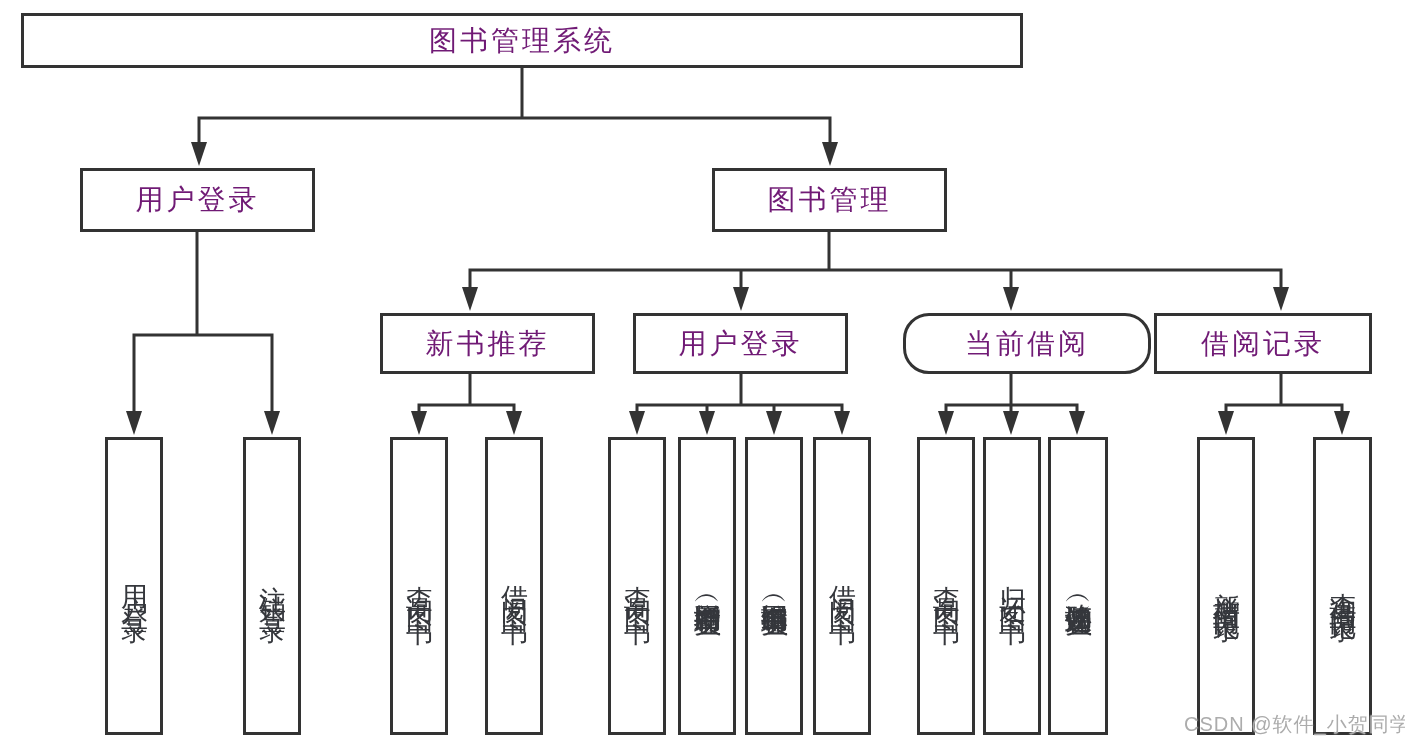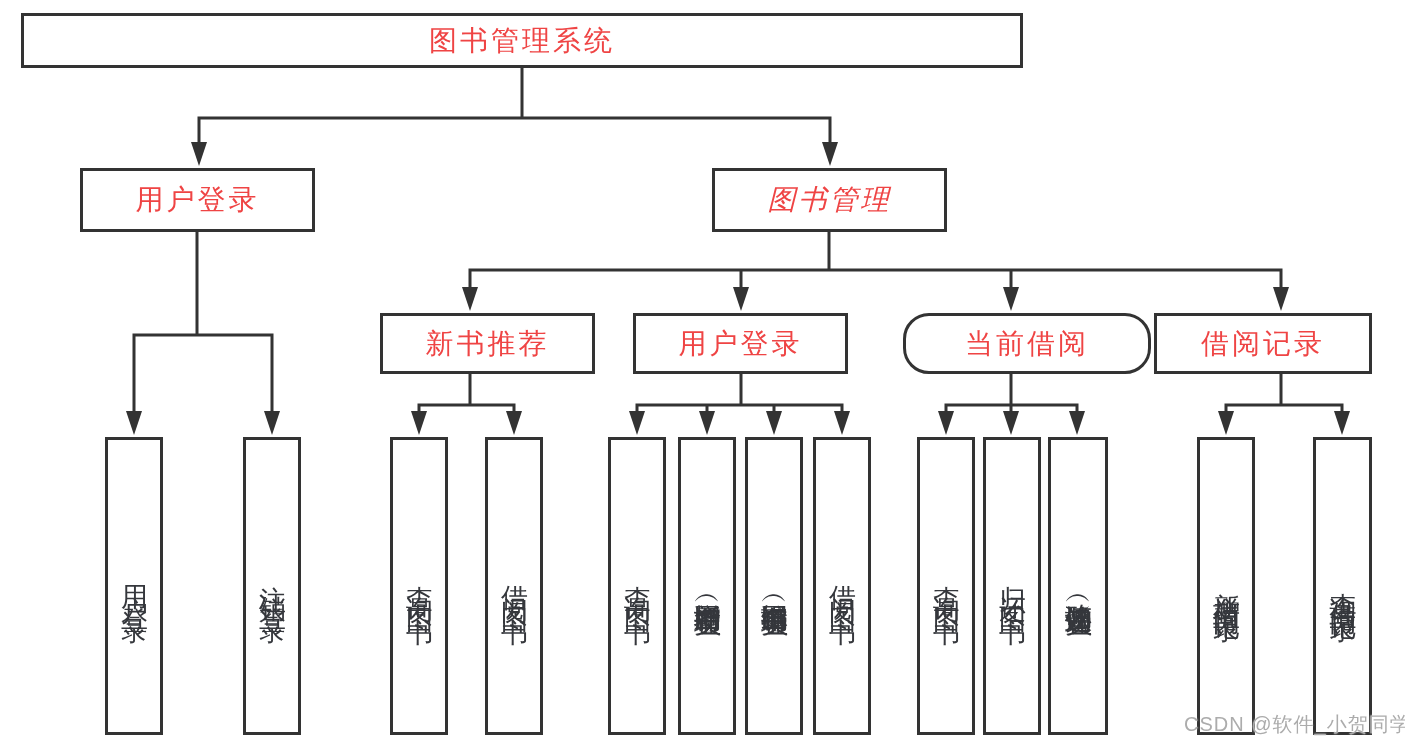--- a/index.html
+++ b/index.html
@@ -23,21 +23,21 @@
   .box {
     position: absolute;
     background: #ffffff;
     border: 3px solid #333333;
     display: flex;
     align-items: center;
     justify-content: center;
     z-index: 2;
   }
   .box .lbl {
-    color: #ef4444;
+    color: #701a75;
     font-size: 28px;
     letter-spacing: 3px;
     white-space: nowrap;
   }
   
   .box.v {
     top: 437px;
     width: 58px;
     height: 298px;
   }
@@ -125,21 +125,21 @@
     </g>
   </svg>
 
   <div class="box" style="left:21px; top:13px; width:1002px; height:55px;">
     <span class="lbl">图书管理系统</span>
   </div>
 
   <div class="box" style="left:80px; top:168px; width:235px; height:64px;">
     <span class="lbl">用户登录</span>
   </div>
-  <div class="box" style="left:712px; top:168px; width:235px; height:64px;font-style:italic;">
+  <div class="box" style="left:712px; top:168px; width:235px; height:64px;">
     <span class="lbl">图书管理</span>
   </div>
 
   <div class="box" style="left:380px; top:313px; width:215px; height:61px;">
     <span class="lbl">新书推荐</span>
   </div>
   <div class="box" style="left:633px; top:313px; width:215px; height:61px;">
     <span class="lbl">用户登录</span>
   </div>
   <div class="box" style="left:903px; top:313px; width:248px; height:61px;border-radius:26px;">

